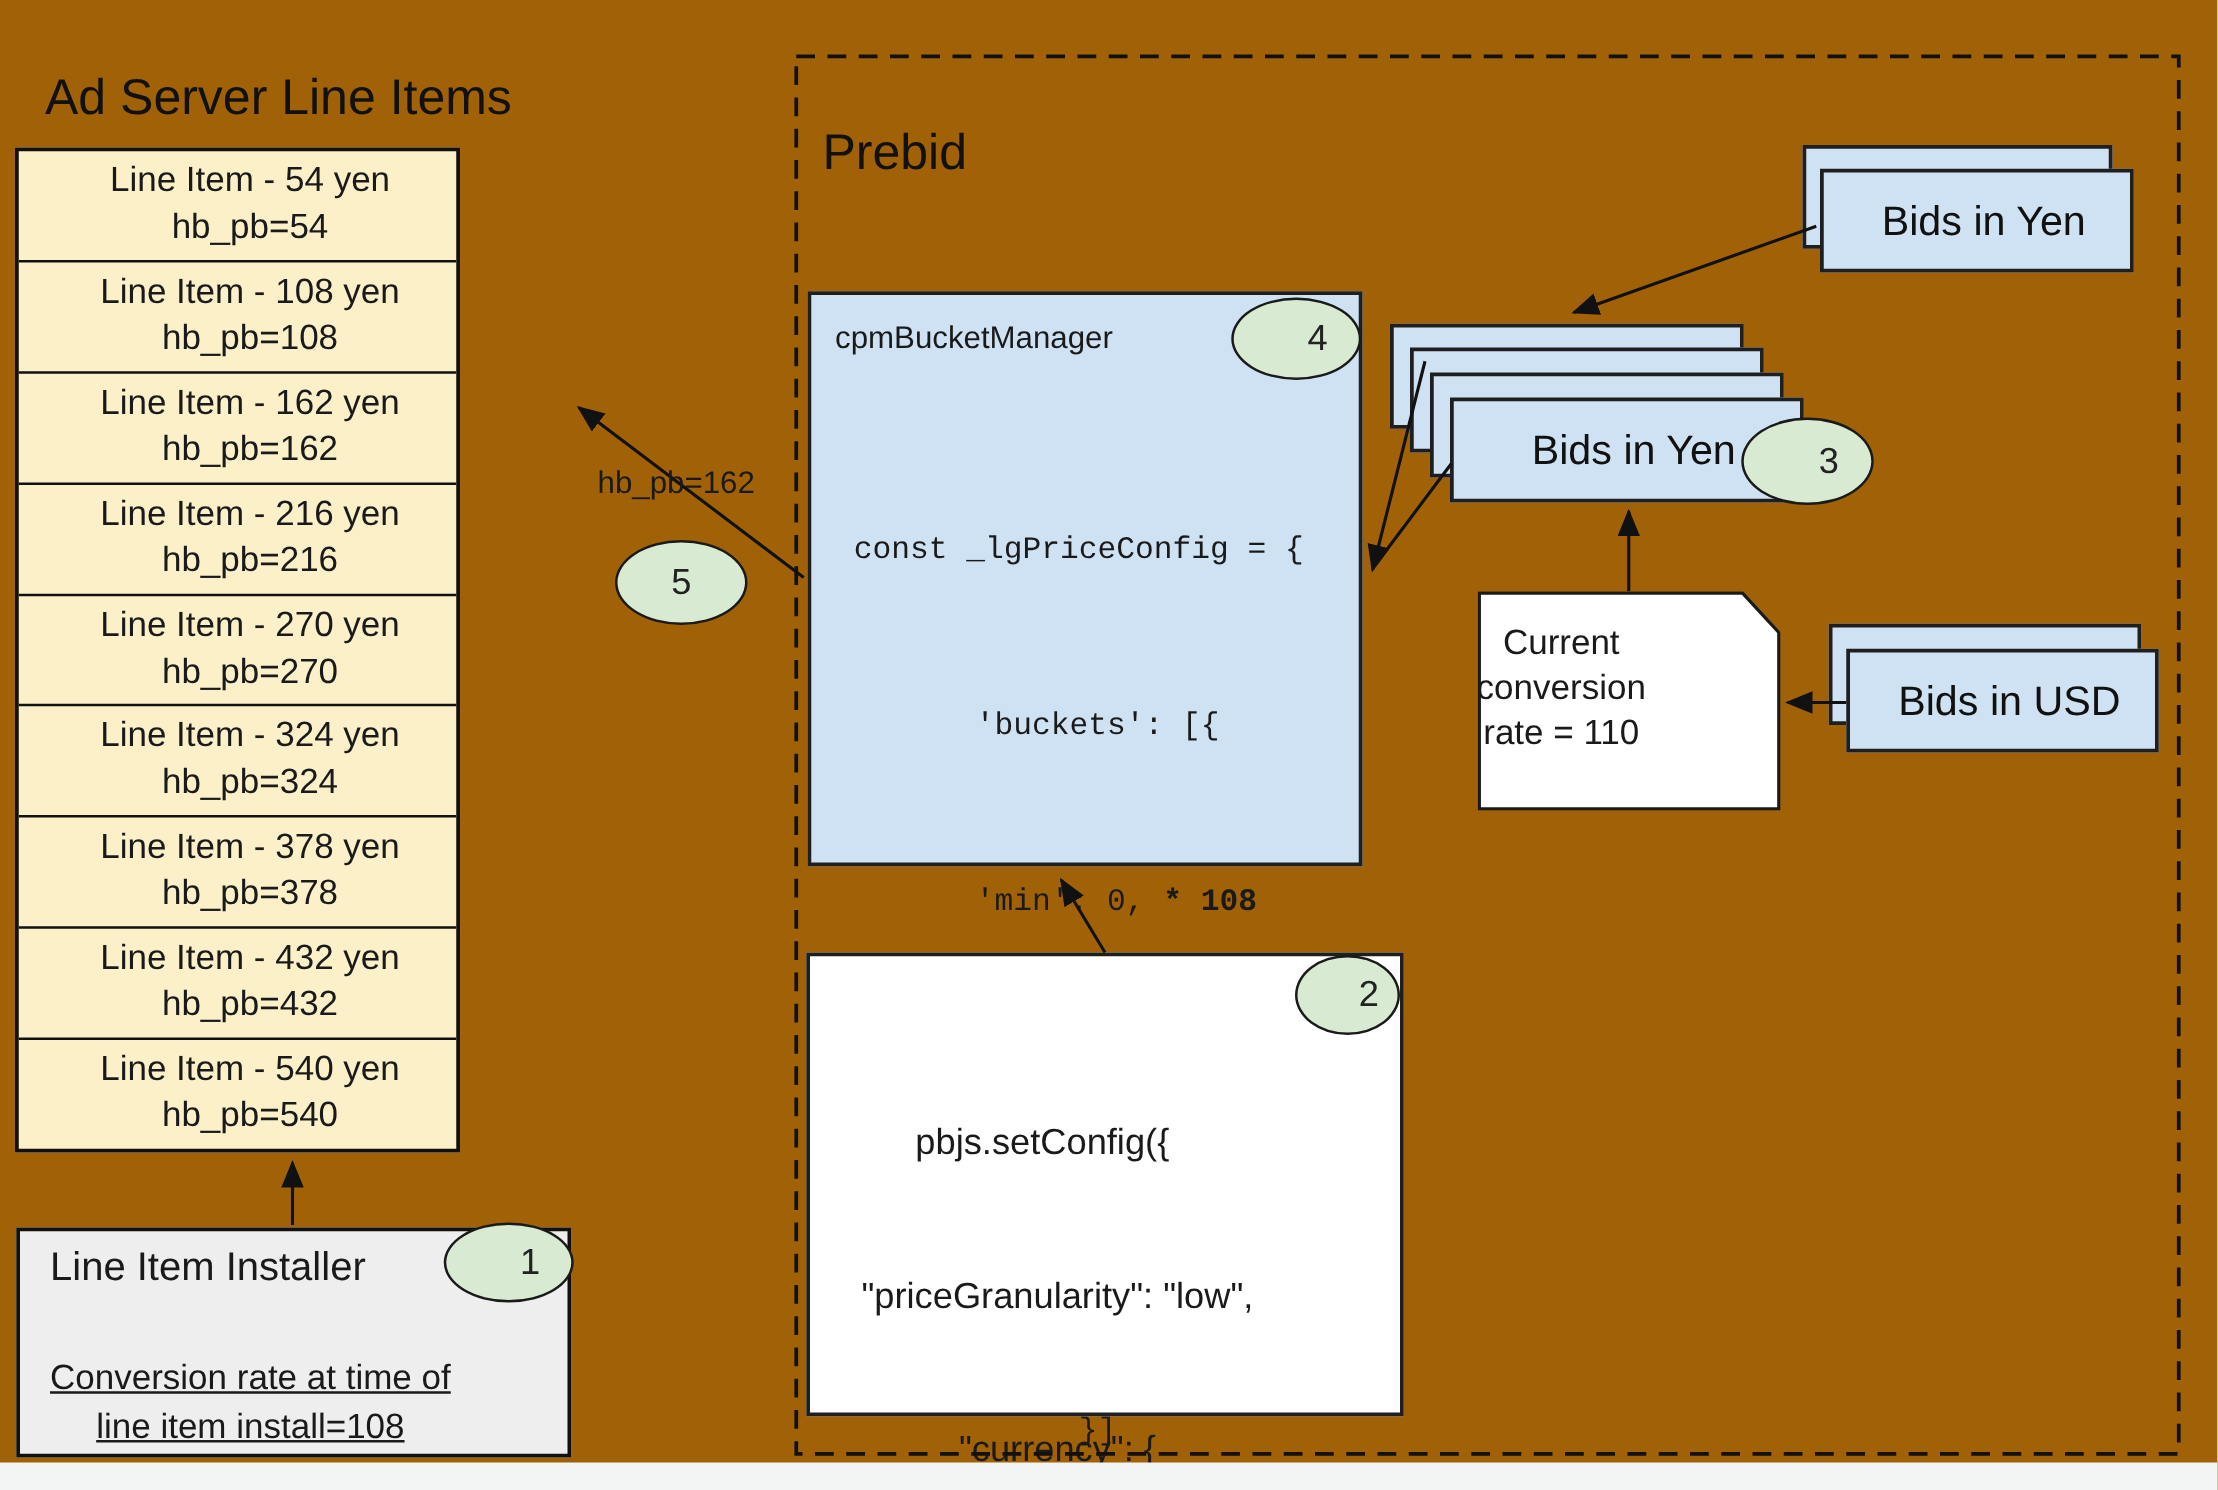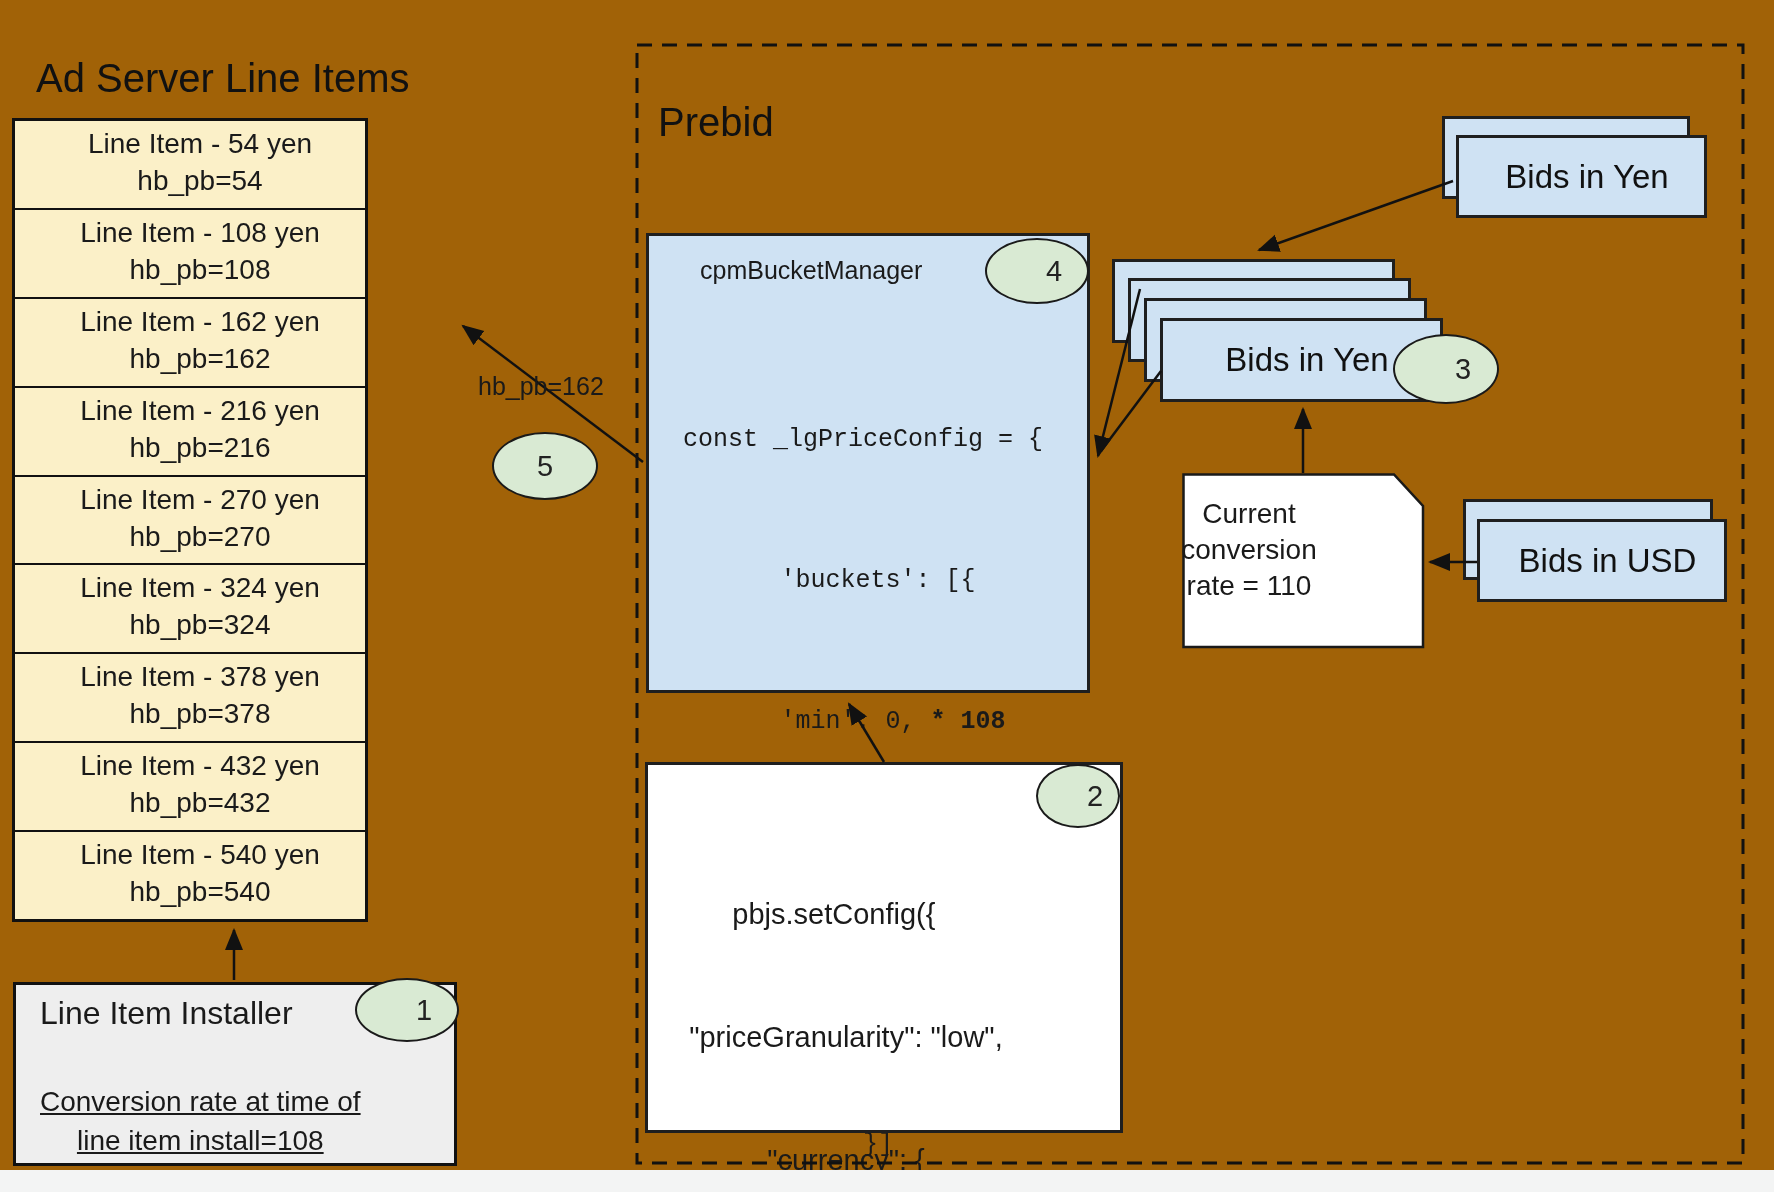--- a/index.html
+++ b/index.html
@@ -16,21 +16,21 @@
   
   .installer{left:13px;top:982px;width:444px;height:184px;background:#eeeeee;
              border:3px solid #111;box-sizing:border-box;}
   .inst-title{left:40px;top:995px;font-size:32px;}
   .inst-note{left:40px;top:1082px;font-size:28px;line-height:39px;text-decoration:underline;}
   
   .prebid-title{left:658px;top:66px;font-size:40px;color:#111;margin-top:34px;}
   
   .bucket-box{left:646px;top:233px;width:444px;height:460px;background:#cfe2f3;
               border:3px solid #1f1f1f;box-sizing:border-box;}
-  .bucket-title{left:668px;top:256px;font-size:25px;margin-left:32px;}
+  .bucket-title{left:668px;top:256px;font-size:25px;}
   .bucket-code{left:668px;top:322px;font-family:"Liberation Mono","DejaVu Sans Mono",monospace;
                font-size:25px;line-height:47px;white-space:pre;}
   .bucket-code .b{font-weight:700;}
   
   .setconfig-box{left:645px;top:762px;width:478px;height:371px;background:#fff;
                  border:3px solid #1f1f1f;box-sizing:border-box;}
   .setconfig-code{left:665px;top:812px;font-size:29px;line-height:41px;white-space:pre;}
   
   .card{background:#cfe2f3;border:3px solid #1f1f1f;box-sizing:border-box;
         display:flex;align-items:center;justify-content:center;font-size:33px;color:#111;padding-left:11px;}

